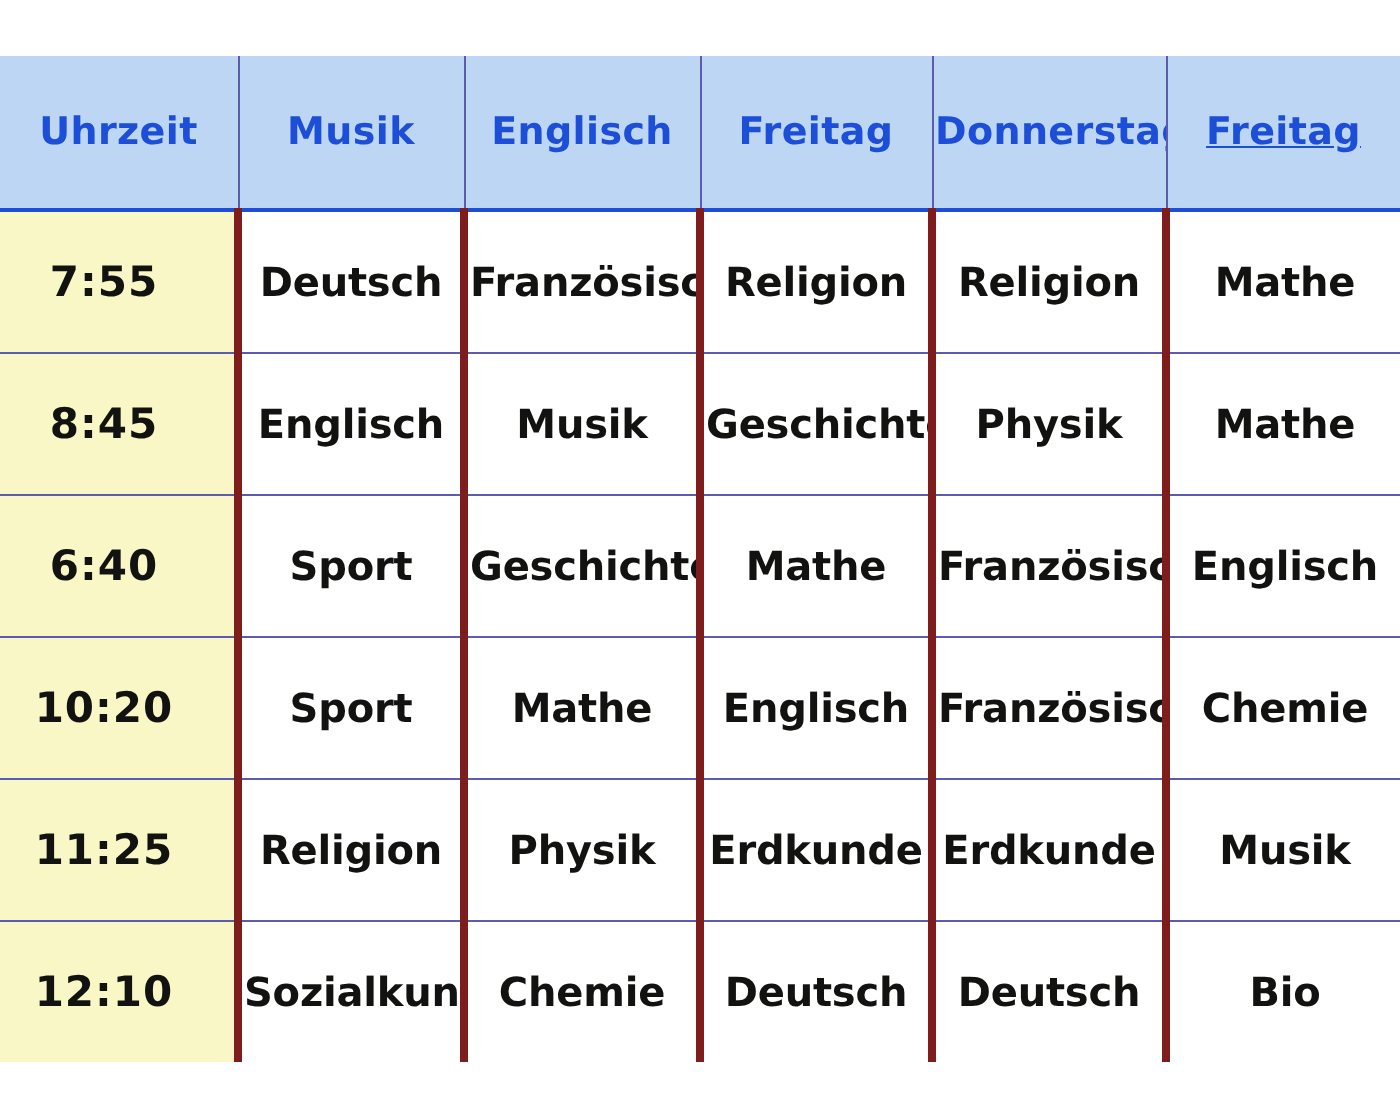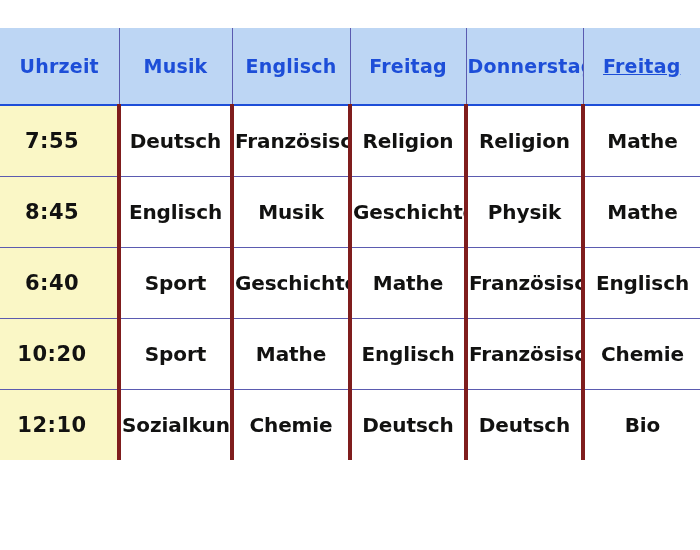--- a/index.html
+++ b/index.html
@@ -152,20 +152,28 @@
 
         <tr>
           <td class="time-cell">10:20</td>
           <td>Sport</td>
           <td>Mathe</td>
           <td>Englisch</td>
           <td>Französisch</td>
           <td>Chemie</td>
         </tr>
 
+        <tr>
+          <td class="time-cell">11:25</td>
+          <td>Religion</td>
+          <td>Physik</td>
+          <td>Erdkunde</td>
+          <td>Erdkunde</td>
+          <td>Musik</td>
+        </tr>
 
         <tr class="last-row">
           <td class="time-cell">12:10</td>
           <td>Sozialkunde</td>
           <td>Chemie</td>
           <td>Deutsch</td>
           <td>Deutsch</td>
           <td>Bio</td>
         </tr>
 

